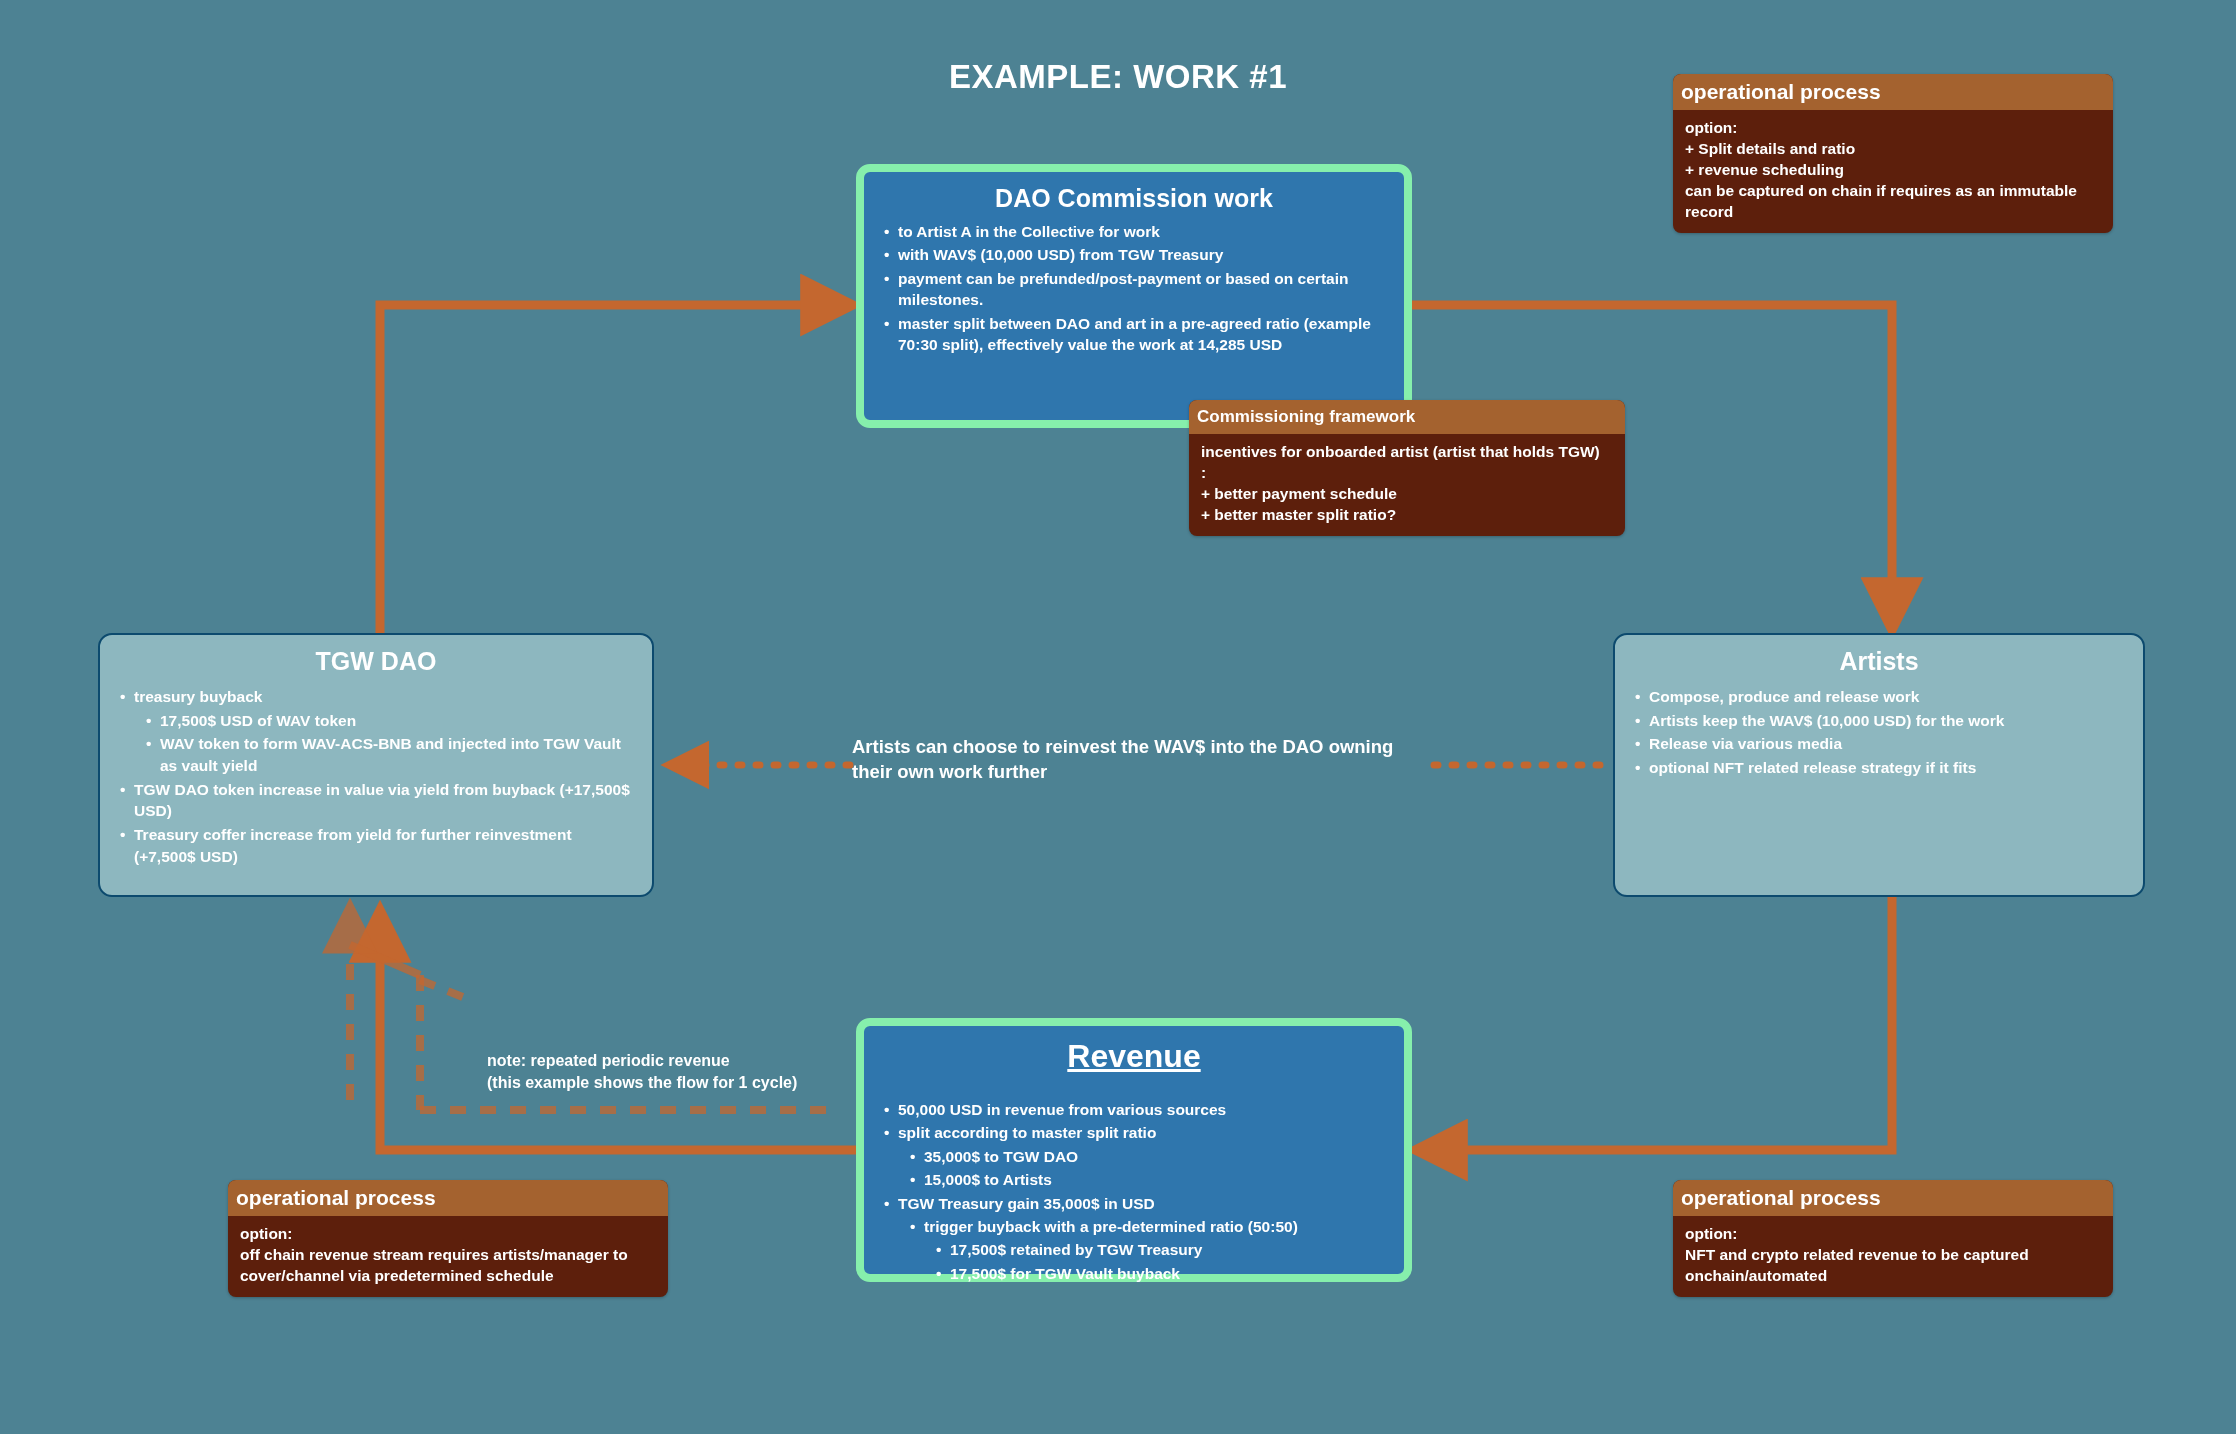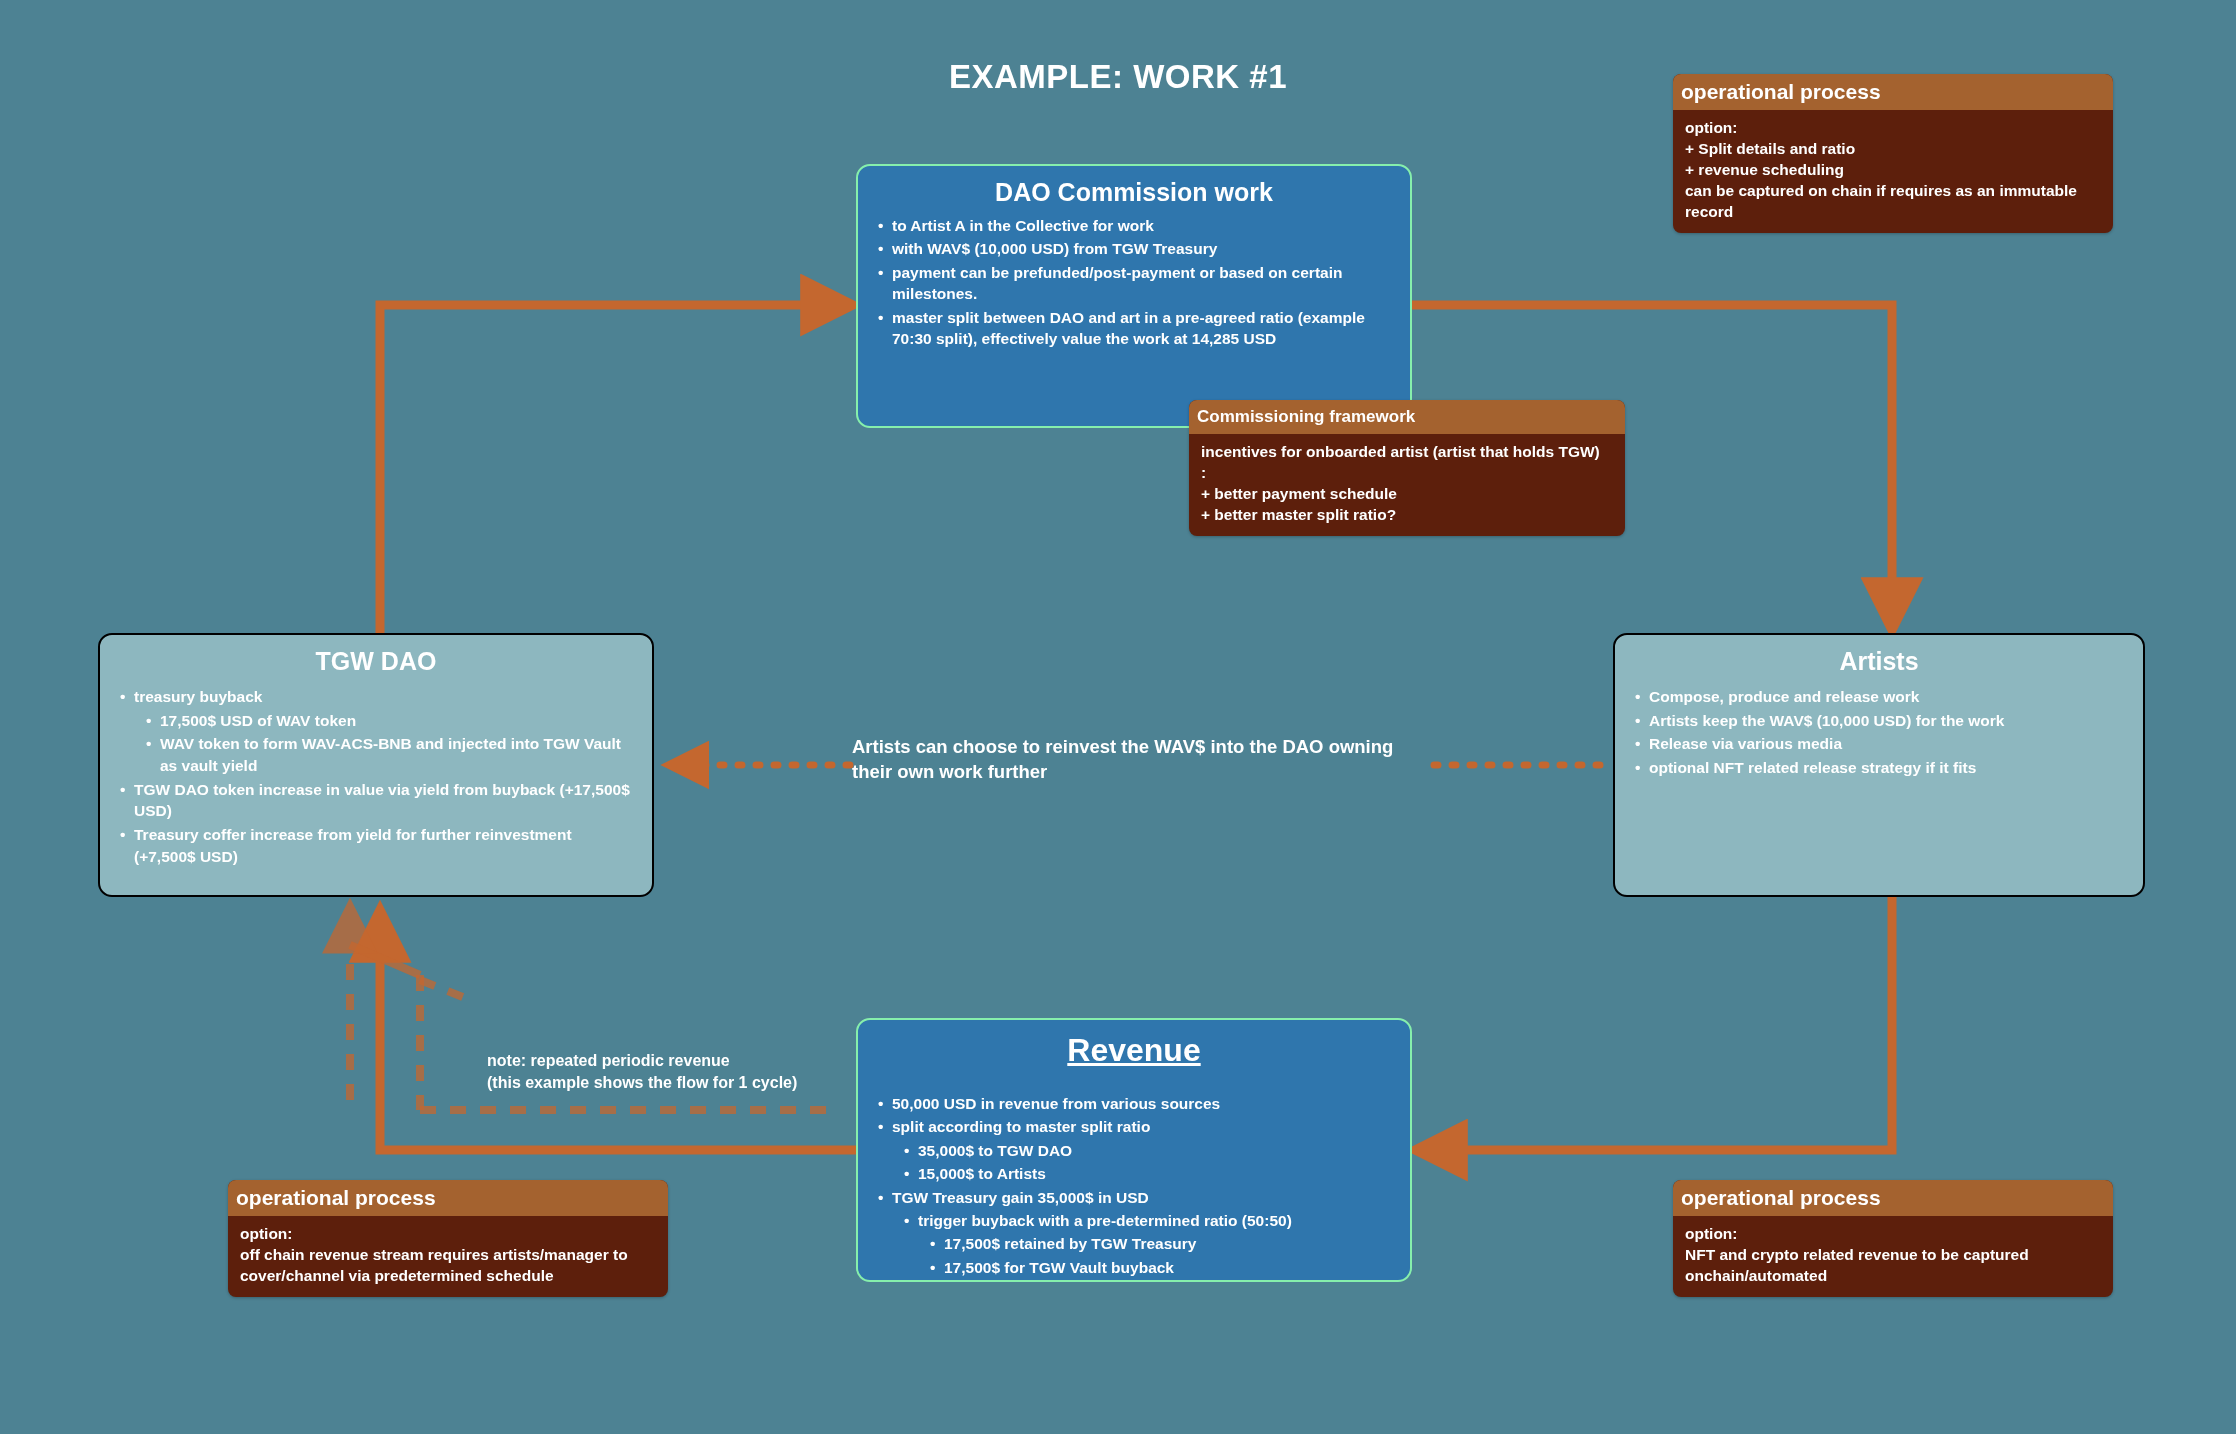--- a/index.html
+++ b/index.html
@@ -76,21 +76,21 @@
   .bullets li.sub2 {
     padding-left: 70px;
   }
   .bullets li.sub2::before {
     left: 56px;
   }
 
   
   .blue {
     background: #2f76ad;
-    border: 2px solid #86efac;
+    border: 8px solid #86efac;
   }
   #dao-commission {
     left: 856px;
     top: 164px;
     width: 556px;
     height: 264px;
     padding: 12px 16px 10px 16px;
   }
   #dao-commission .box-title { font-size: 25px; margin-bottom: 8px; }
   #dao-commission .bullets { font-size: 15.5px; line-height: 1.38; font-weight: bold; }
@@ -101,21 +101,21 @@
     width: 556px;
     height: 264px;
     padding: 12px 16px 10px 16px;
   }
   #revenue .box-title { font-size: 32px; margin-bottom: 24px; text-decoration: underline; }
   #revenue .bullets { font-size: 15.5px; line-height: 1.38; font-weight: bold; }
 
   
   .teal {
     background: #8db7bf;
-    border: 2px solid #000000;
+    border: 2px solid #0c4a6e;
   }
   #tgw-dao {
     left: 98px;
     top: 633px;
     width: 556px;
     height: 264px;
     padding: 12px 16px 10px 16px;
   }
   #tgw-dao .box-title { font-size: 25px; margin-bottom: 10px; }
   #tgw-dao .bullets { font-size: 15.5px; line-height: 1.4; font-weight: bold; }

